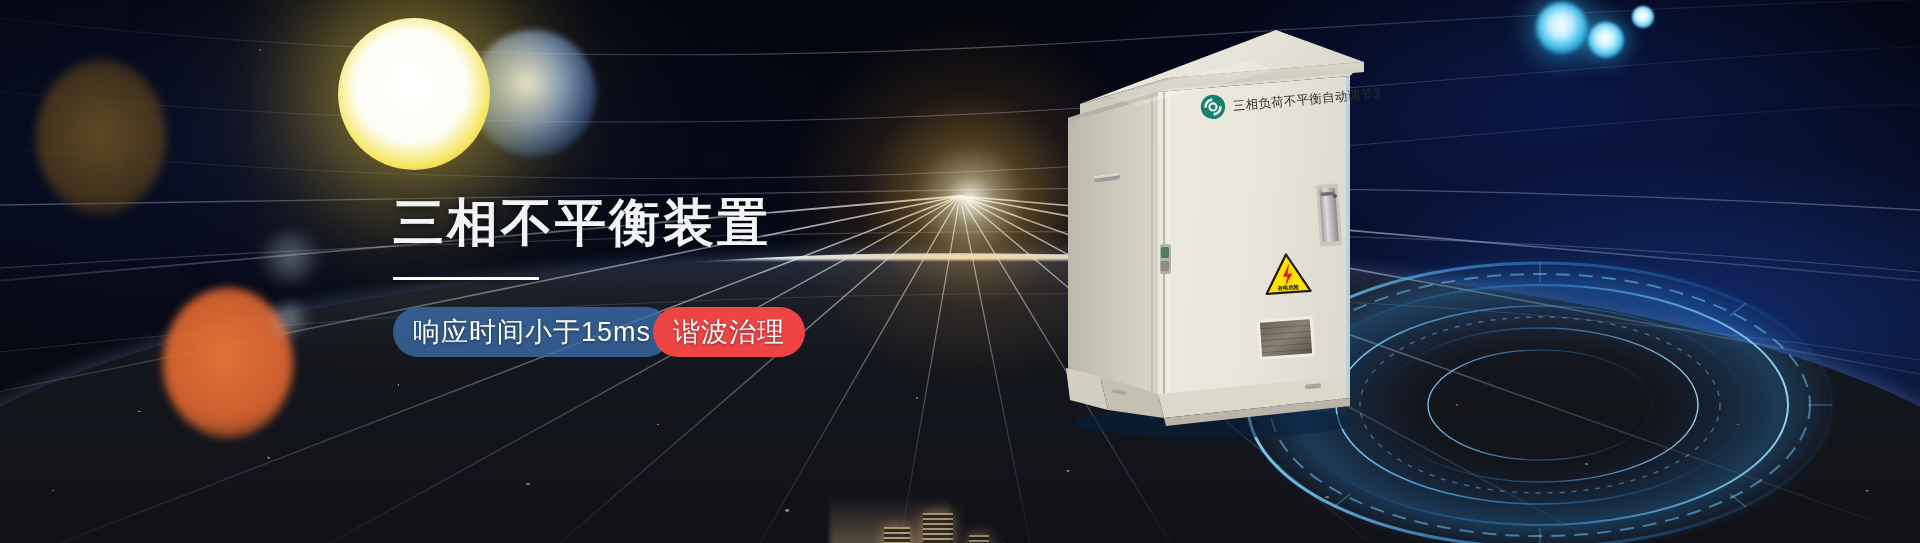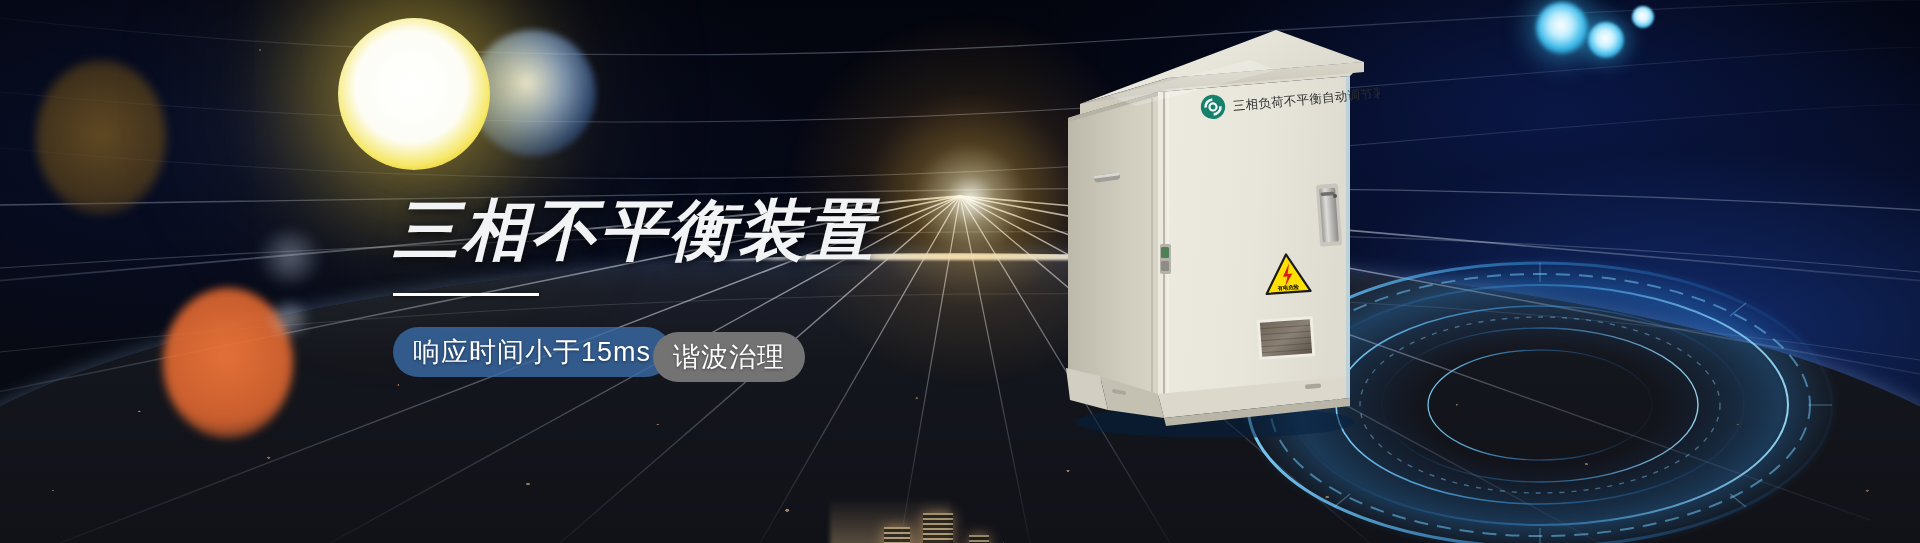--- a/index.html
+++ b/index.html
@@ -155,38 +155,37 @@
     background:radial-gradient(circle, rgba(225,232,245,.45) 0%, rgba(190,205,225,.12) 60%, rgba(160,180,210,0) 100%);
     filter:blur(5px);
   }
 
   
   .tech-rings{ position:absolute; left:1230px; top:230px; width:620px; height:330px; pointer-events:none; }
 
   
   .text-block{ position:absolute; left:393px; top:196px; width:560px; }
   .headline{
-    font-size:66px; font-weight:bold; letter-spacing:3px; color:#f2f3f5;
+    font-size:51px; font-weight:bold; letter-spacing:3px; color:#f2f3f5;
     line-height:1.04; white-space:nowrap;
     text-shadow:0 2px 10px rgba(0,0,0,.75), 0 0 26px rgba(20,30,50,.55);
-    font-style:italic;
   }
   .divider{
     margin-top:28px; width:146px; height:3px; background:#ffffff;
     box-shadow:0 1px 4px rgba(0,0,0,.6);
   }
   .tags{ display:flex; align-items:center; margin-top:27px; }
   .tag{
     height:50px; display:flex; align-items:center; justify-content:center;
     padding:8px 20px; border-radius:25px;
     font-size:27px; color:#ffffff; letter-spacing:1px; white-space:nowrap;
     text-shadow:0 1px 3px rgba(0,0,0,.45);
   }
   .tag--muted{ background:rgba(58,108,168,.80); }
-  .tag--solid{ background:#737373; margin-left:-18px; position:relative; z-index:2;margin-top:9px; }
+  .tag--solid{ background:#ef4444; margin-left:-18px; position:relative; z-index:2; }
   .tag--ghost{ background:rgba(52,98,158,.42); margin-left:-18px; }
 
   
   .cabinet{ position:absolute; left:1050px; top:18px; width:330px; height:420px; }
 </style>
 </head>
 <body>
 
 <div class="banner">
 

